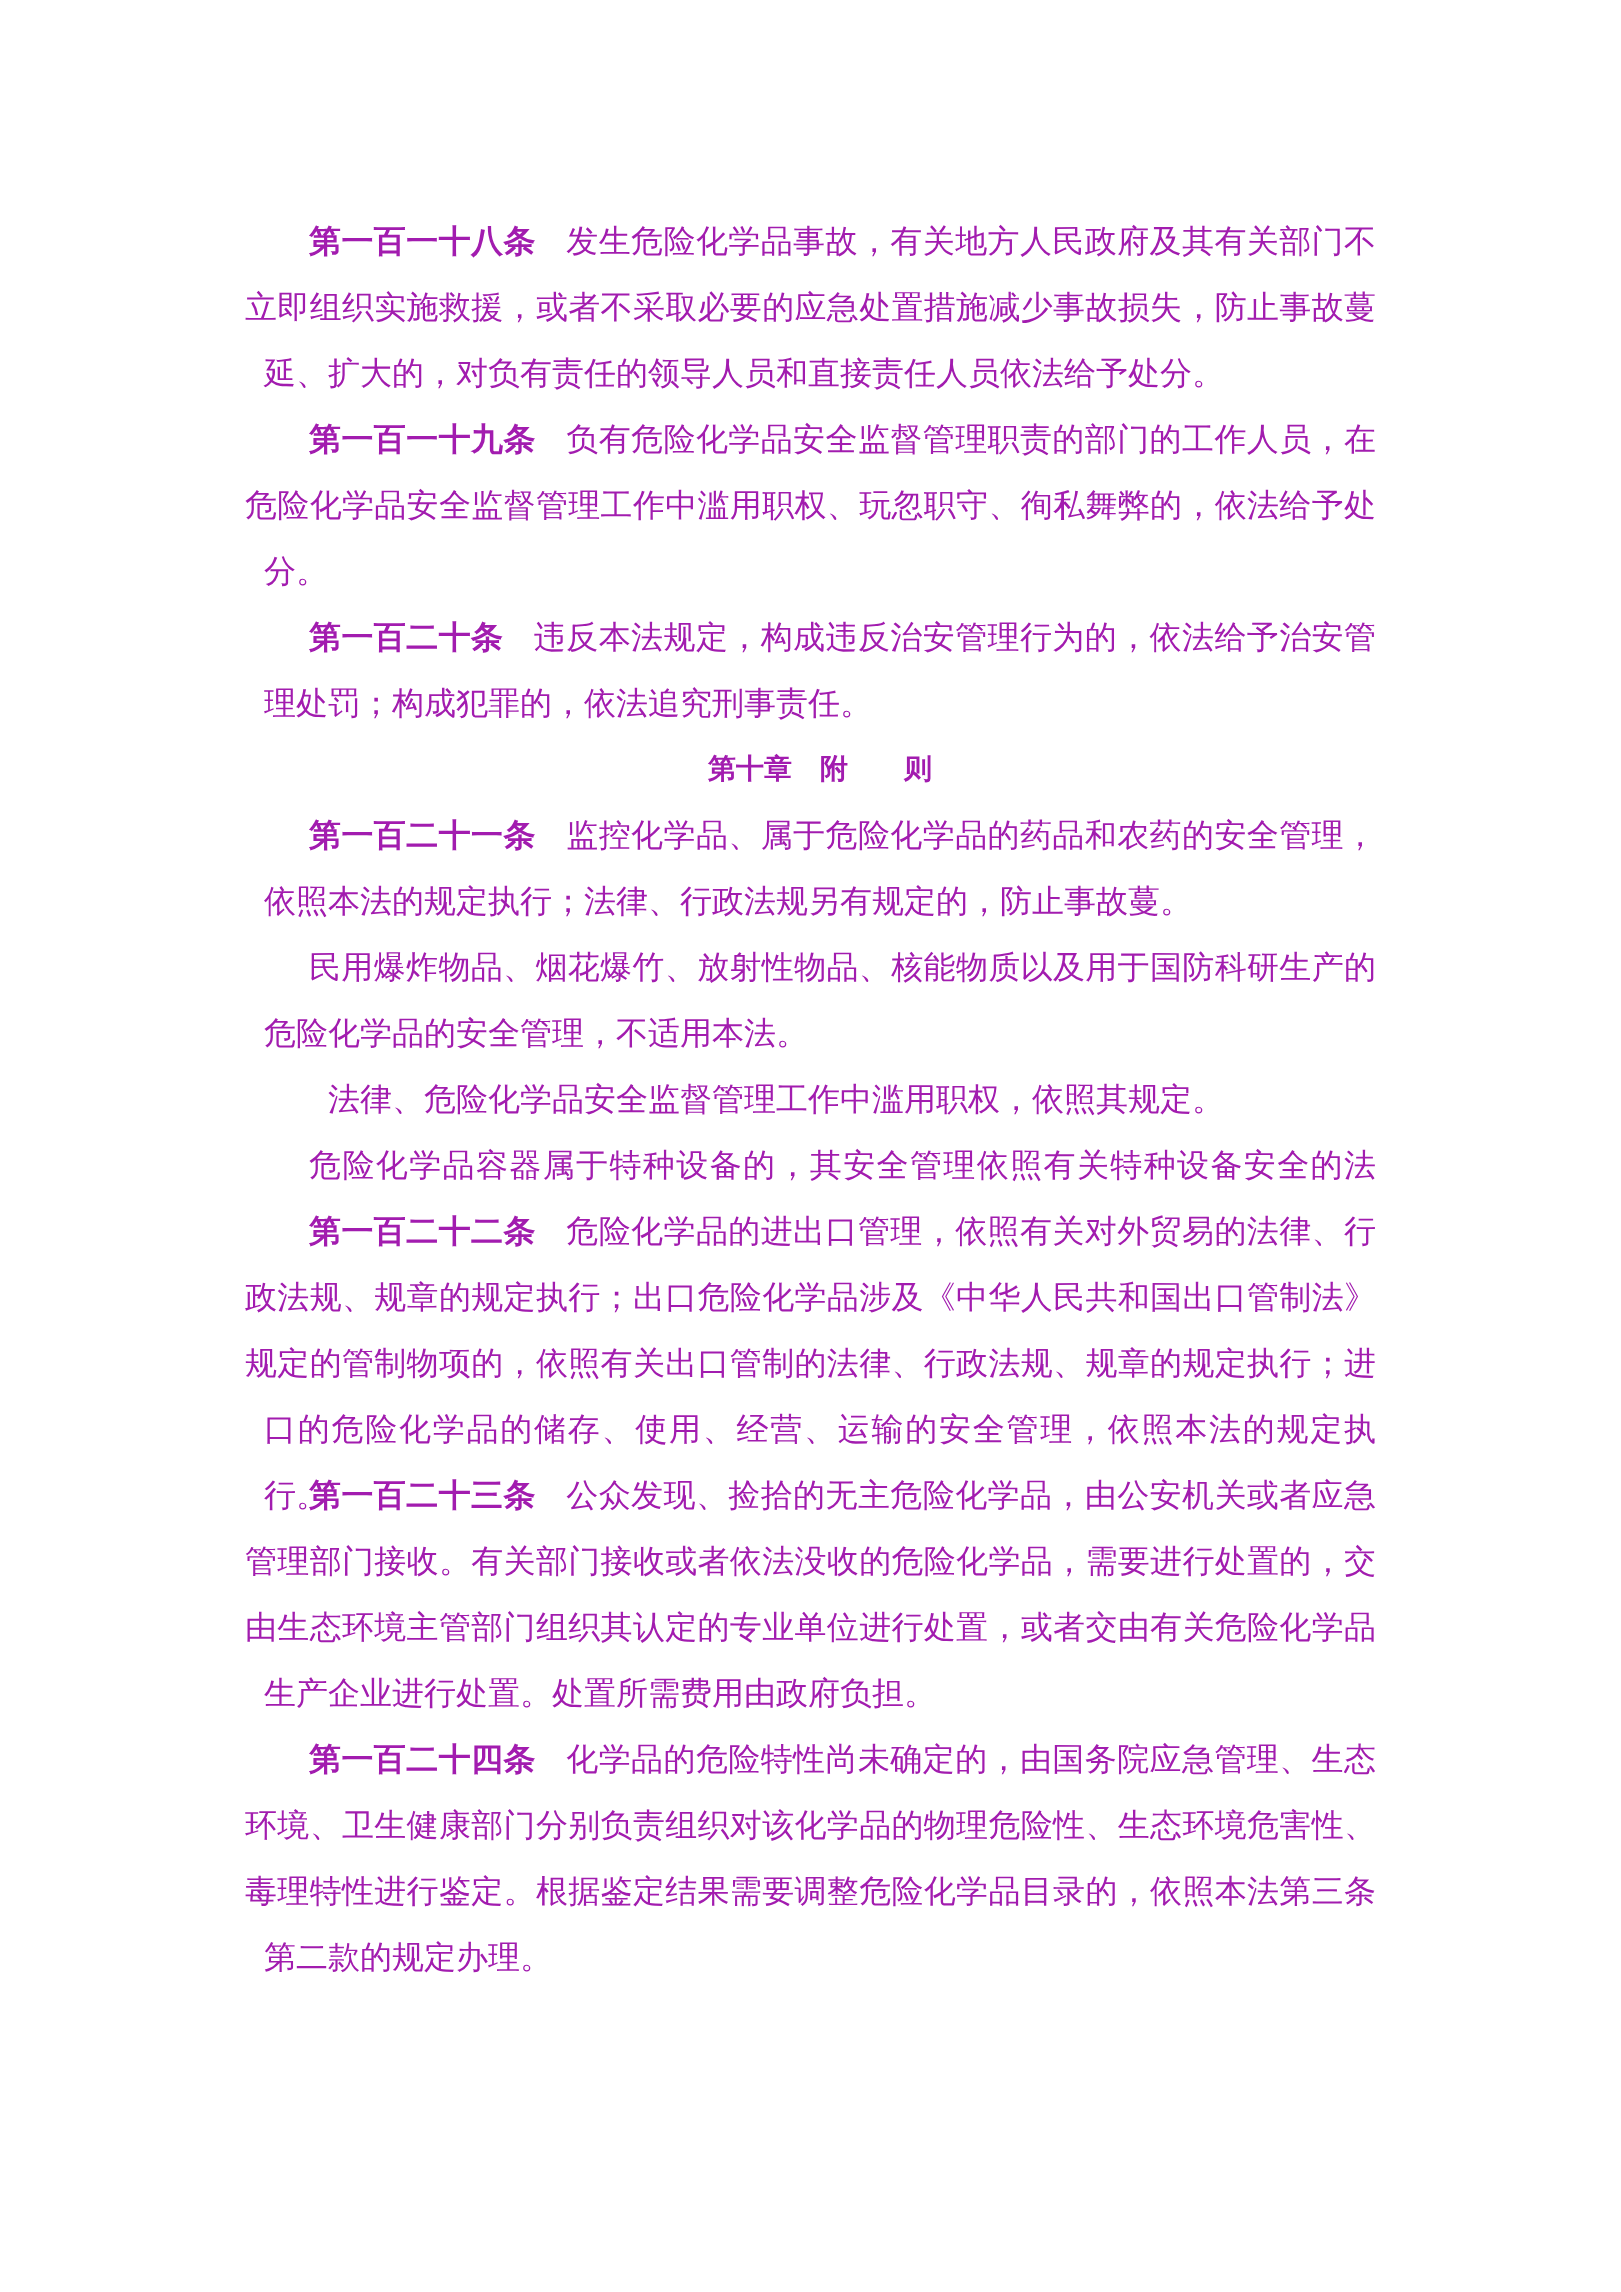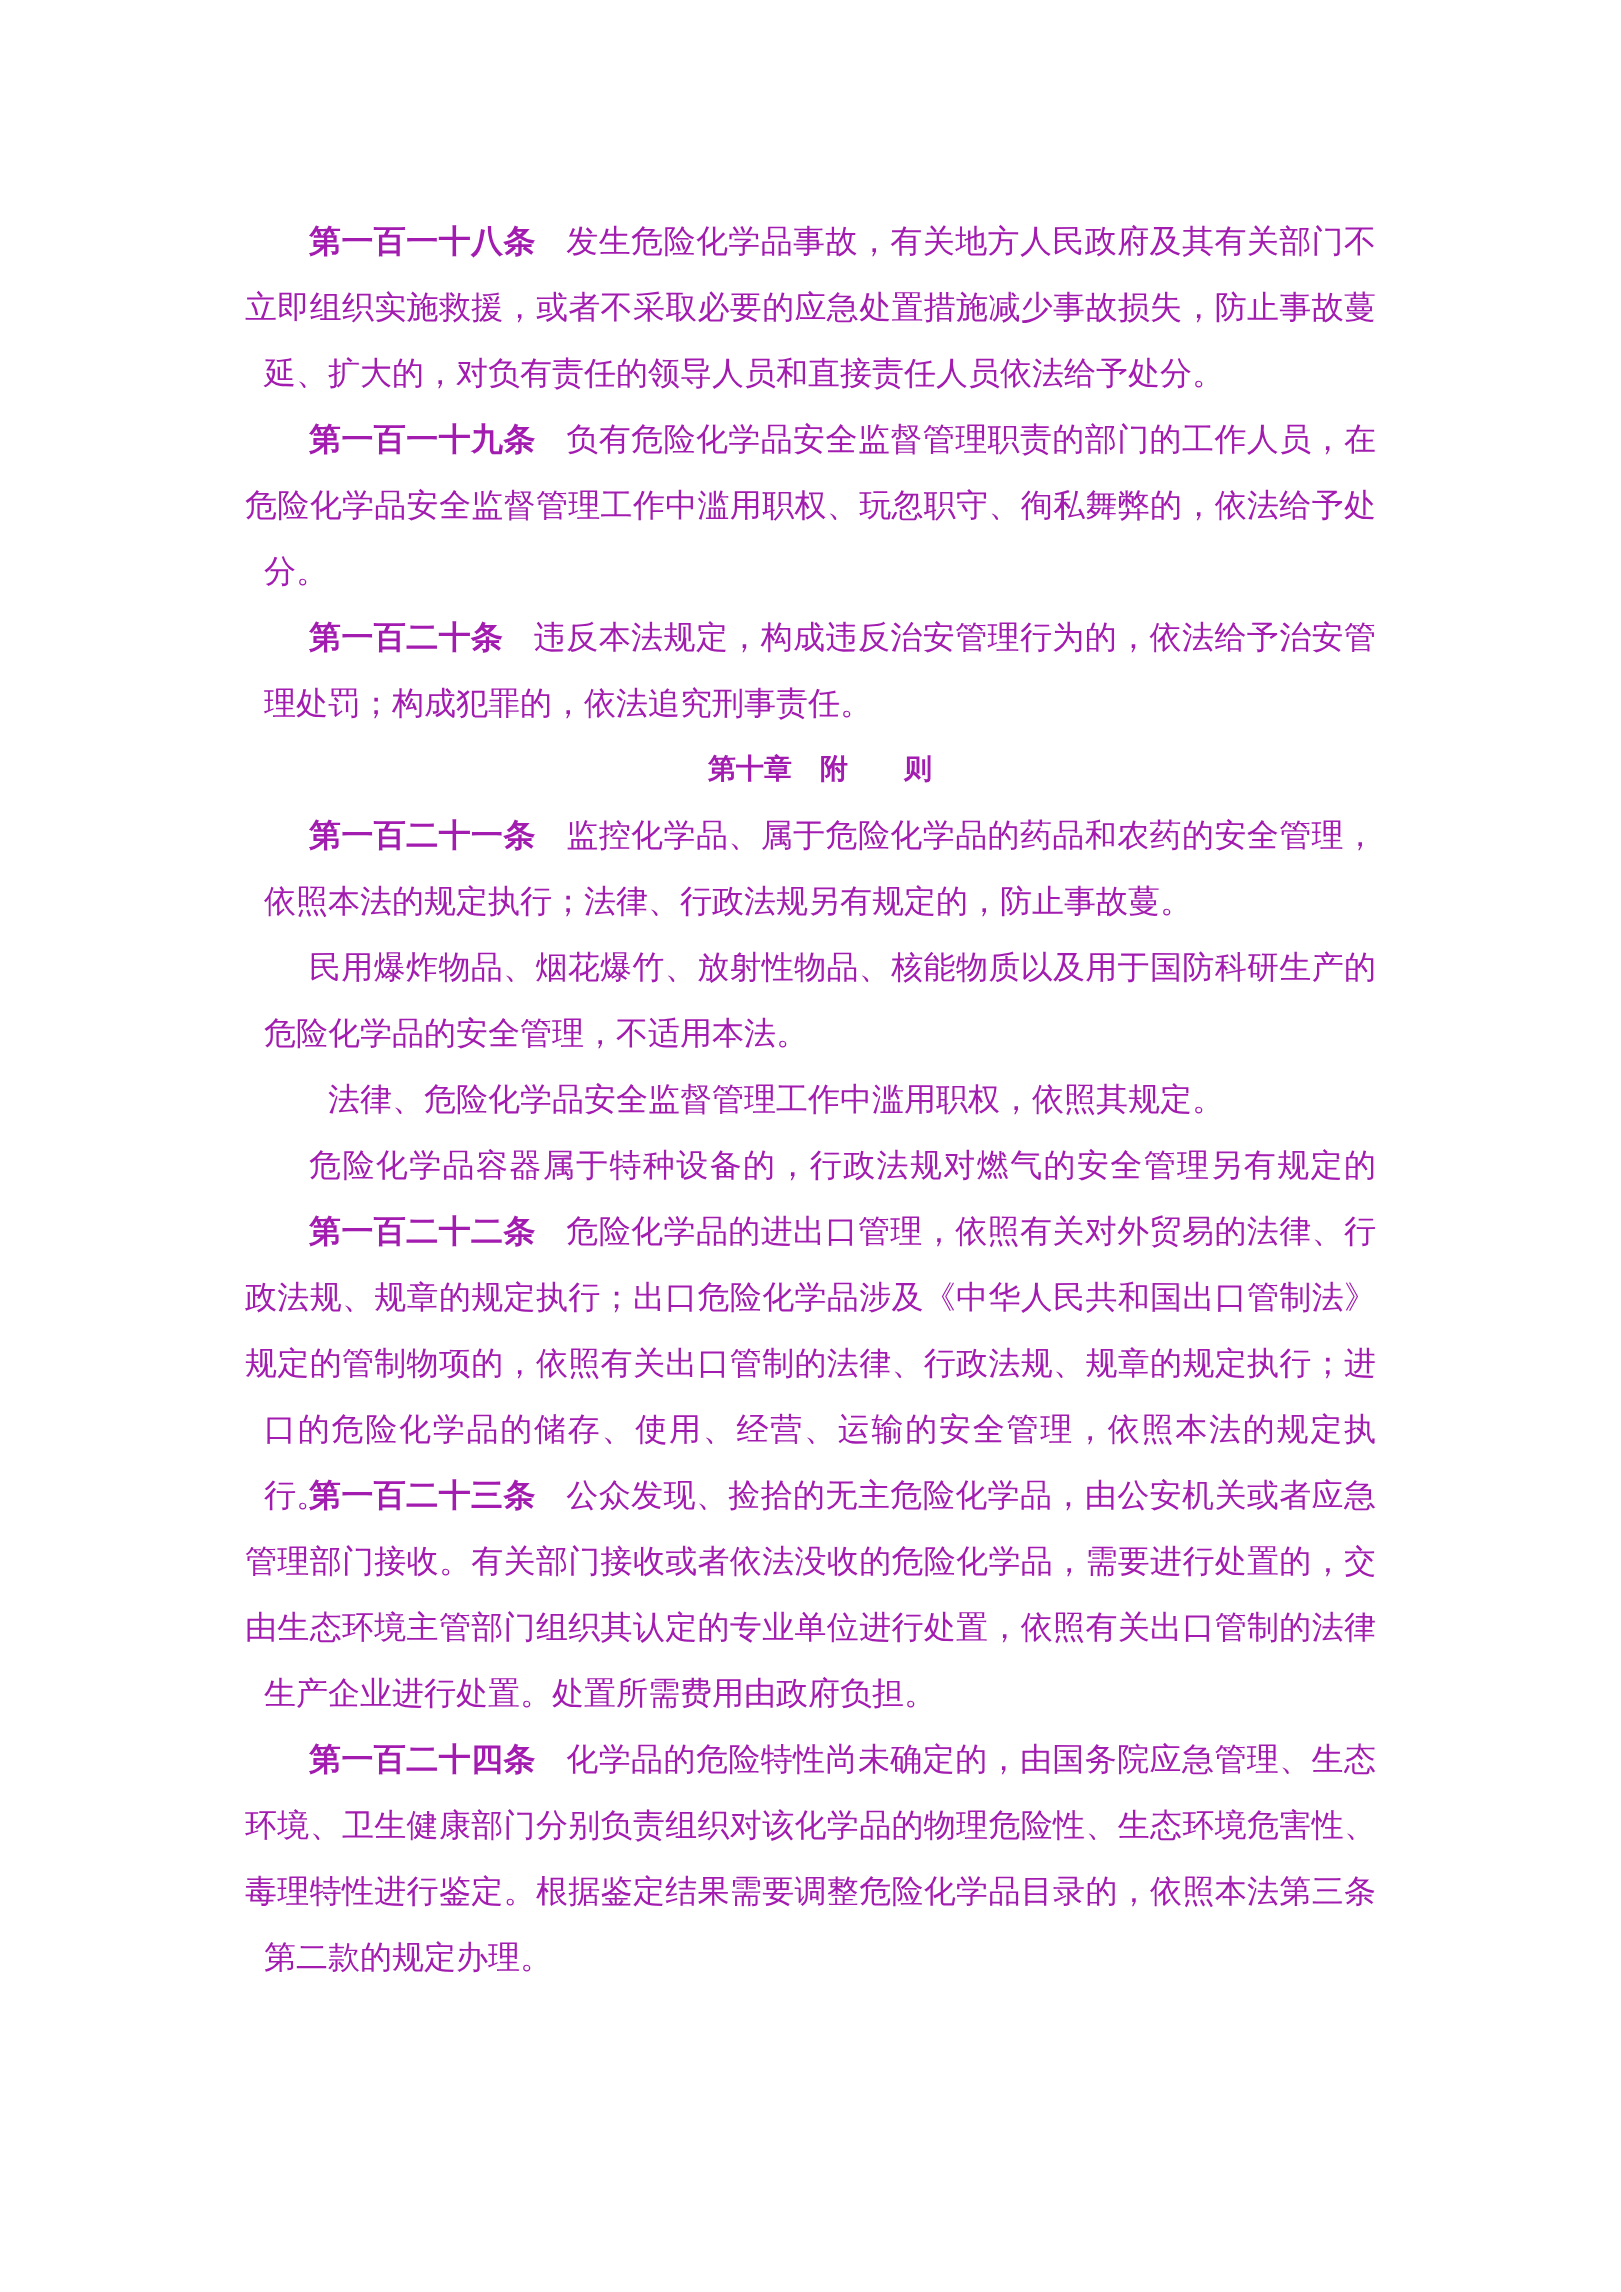--- a/index.html
+++ b/index.html
@@ -63,28 +63,28 @@
       <div class="line"><span>危险化学品安全监督管理工作中滥用职权、玩忽职守、徇私舞弊的，依法给予处</span></div>
       <div class="line last"><span>分。</span></div>
       <div class="line indent"><span class="bold-label">第一百二十条</span><span>违反本法规定，构成违反治安管理行为的，依法给予治安管</span></div>
       <div class="line last"><span>理处罚；构成犯罪的，依法追究刑事责任。</span></div>
       <div class="line last heading"><span>第十章　附　　则</span></div>
       <div class="line indent"><span class="bold-label">第一百二十一条</span><span>监控化学品、属于危险化学品的药品和农药的安全管理，</span></div>
       <div class="line last"><span>依照本法的规定执行；法律、行政法规另有规定的，防止事故蔓。</span></div>
       <div class="line indent"><span>民用爆炸物品、烟花爆竹、放射性物品、核能物质以及用于国防科研生产的</span></div>
       <div class="line last"><span>危险化学品的安全管理，不适用本法。</span></div>
       <div class="line indent last"><span>法律、危险化学品安全监督管理工作中滥用职权，依照其规定。</span></div>
-      <div class="line indent"><span>危险化学品容器属于特种设备的，行政法规对燃气的安全管理另有规定的</span></div>
+      <div class="line indent"><span>危险化学品容器属于特种设备的，其安全管理依照有关特种设备安全的法</span></div>
       <div class="line indent"><span class="bold-label">第一百二十二条</span><span>危险化学品的进出口管理，依照有关对外贸易的法律、行</span></div>
       <div class="line"><span>政法规、规章的规定执行；出口危险化学品涉及《中华人民共和国出口管制法》</span></div>
       <div class="line"><span>规定的管制物项的，依照有关出口管制的法律、行政法规、规章的规定执行；进</span></div>
       <div class="line last"><span>口的危险化学品的储存、使用、经营、运输的安全管理，依照本法的规定执行。</span></div>
       <div class="line indent"><span class="bold-label">第一百二十三条</span><span>公众发现、捡拾的无主危险化学品，由公安机关或者应急</span></div>
       <div class="line"><span>管理部门接收。有关部门接收或者依法没收的危险化学品，需要进行处置的，交</span></div>
-      <div class="line"><span>由生态环境主管部门组织其认定的专业单位进行处置，依照有关出口管制的法律</span></div>
+      <div class="line"><span>由生态环境主管部门组织其认定的专业单位进行处置，或者交由有关危险化学品</span></div>
       <div class="line last"><span>生产企业进行处置。处置所需费用由政府负担。</span></div>
       <div class="line indent"><span class="bold-label">第一百二十四条</span><span>化学品的危险特性尚未确定的，由国务院应急管理、生态</span></div>
       <div class="line"><span>环境、卫生健康部门分别负责组织对该化学品的物理危险性、生态环境危害性、</span></div>
       <div class="line"><span>毒理特性进行鉴定。根据鉴定结果需要调整危险化学品目录的，依照本法第三条</span></div>
       <div class="line last"><span>第二款的规定办理。</span></div>
     </div>
 </div>
 
 
 </body></html>

